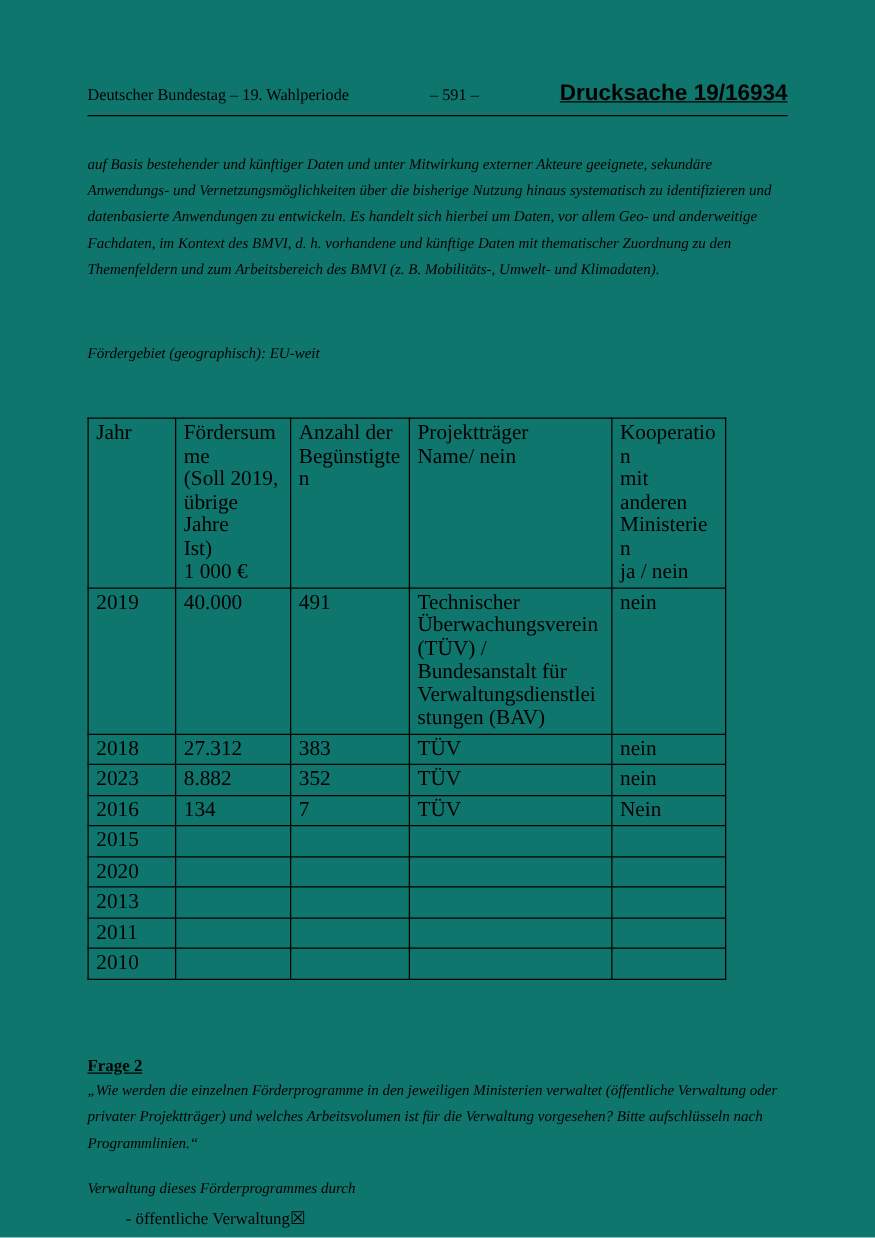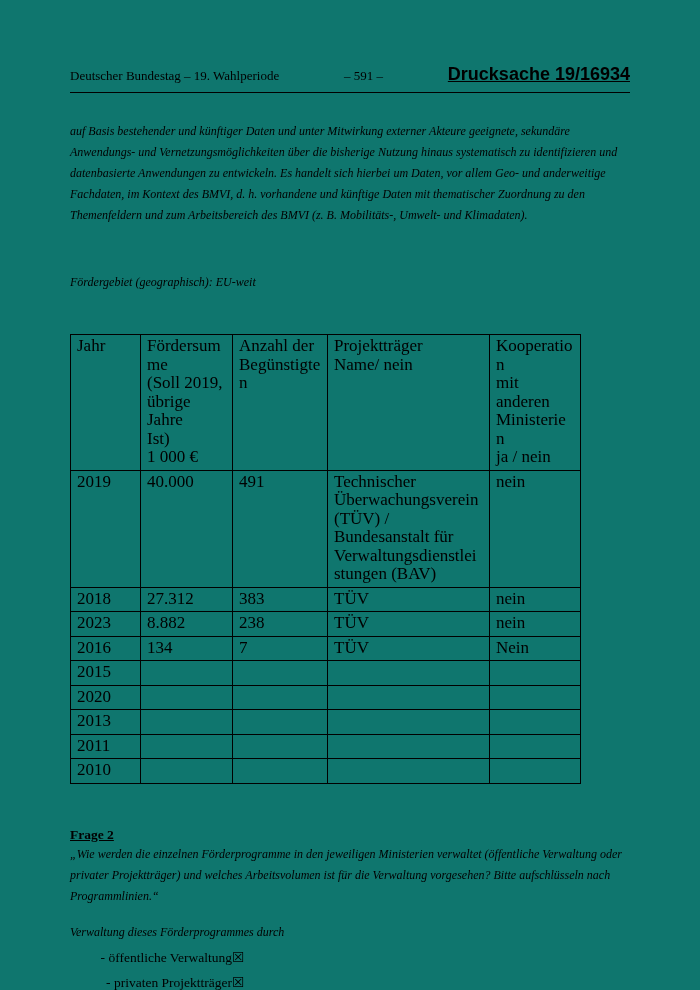--- a/index.html
+++ b/index.html
@@ -57,21 +57,21 @@
     height: 19px;
     overflow-wrap: break-word;
   }
   table.funding th { white-space: pre-line; }
   .col-jahr { width: 70px; }
   .col-summe { width: 92px; }
   .col-anzahl { width: 95px; }
   .col-traeger { width: 162px; }
   .col-koop { width: 91px; }
   .frage-title {
-    margin-top: 43px;
+    margin-top: 61px;
     font-size: 13.5px;
     font-weight: bold;
     text-decoration: underline;
   }
   .frage-text { margin-top: 1px; }
   .verwaltung-intro { margin-top: 15px; }
   .check-line {
     margin-top: 4px;
     font-size: 13.5px;
     line-height: 20px;
@@ -140,21 +140,21 @@
         <tr>
           <td>2018</td>
           <td>27.312</td>
           <td>383</td>
           <td>TÜV</td>
           <td>nein</td>
         </tr>
         <tr>
           <td>2023</td>
           <td>8.882</td>
-          <td>238</td>
+          <td>352</td>
           <td>TÜV</td>
           <td>nein</td>
         </tr>
         <tr>
           <td>2016</td>
           <td>134</td>
           <td>7</td>
           <td>TÜV</td>
           <td>Nein</td>
         </tr>

